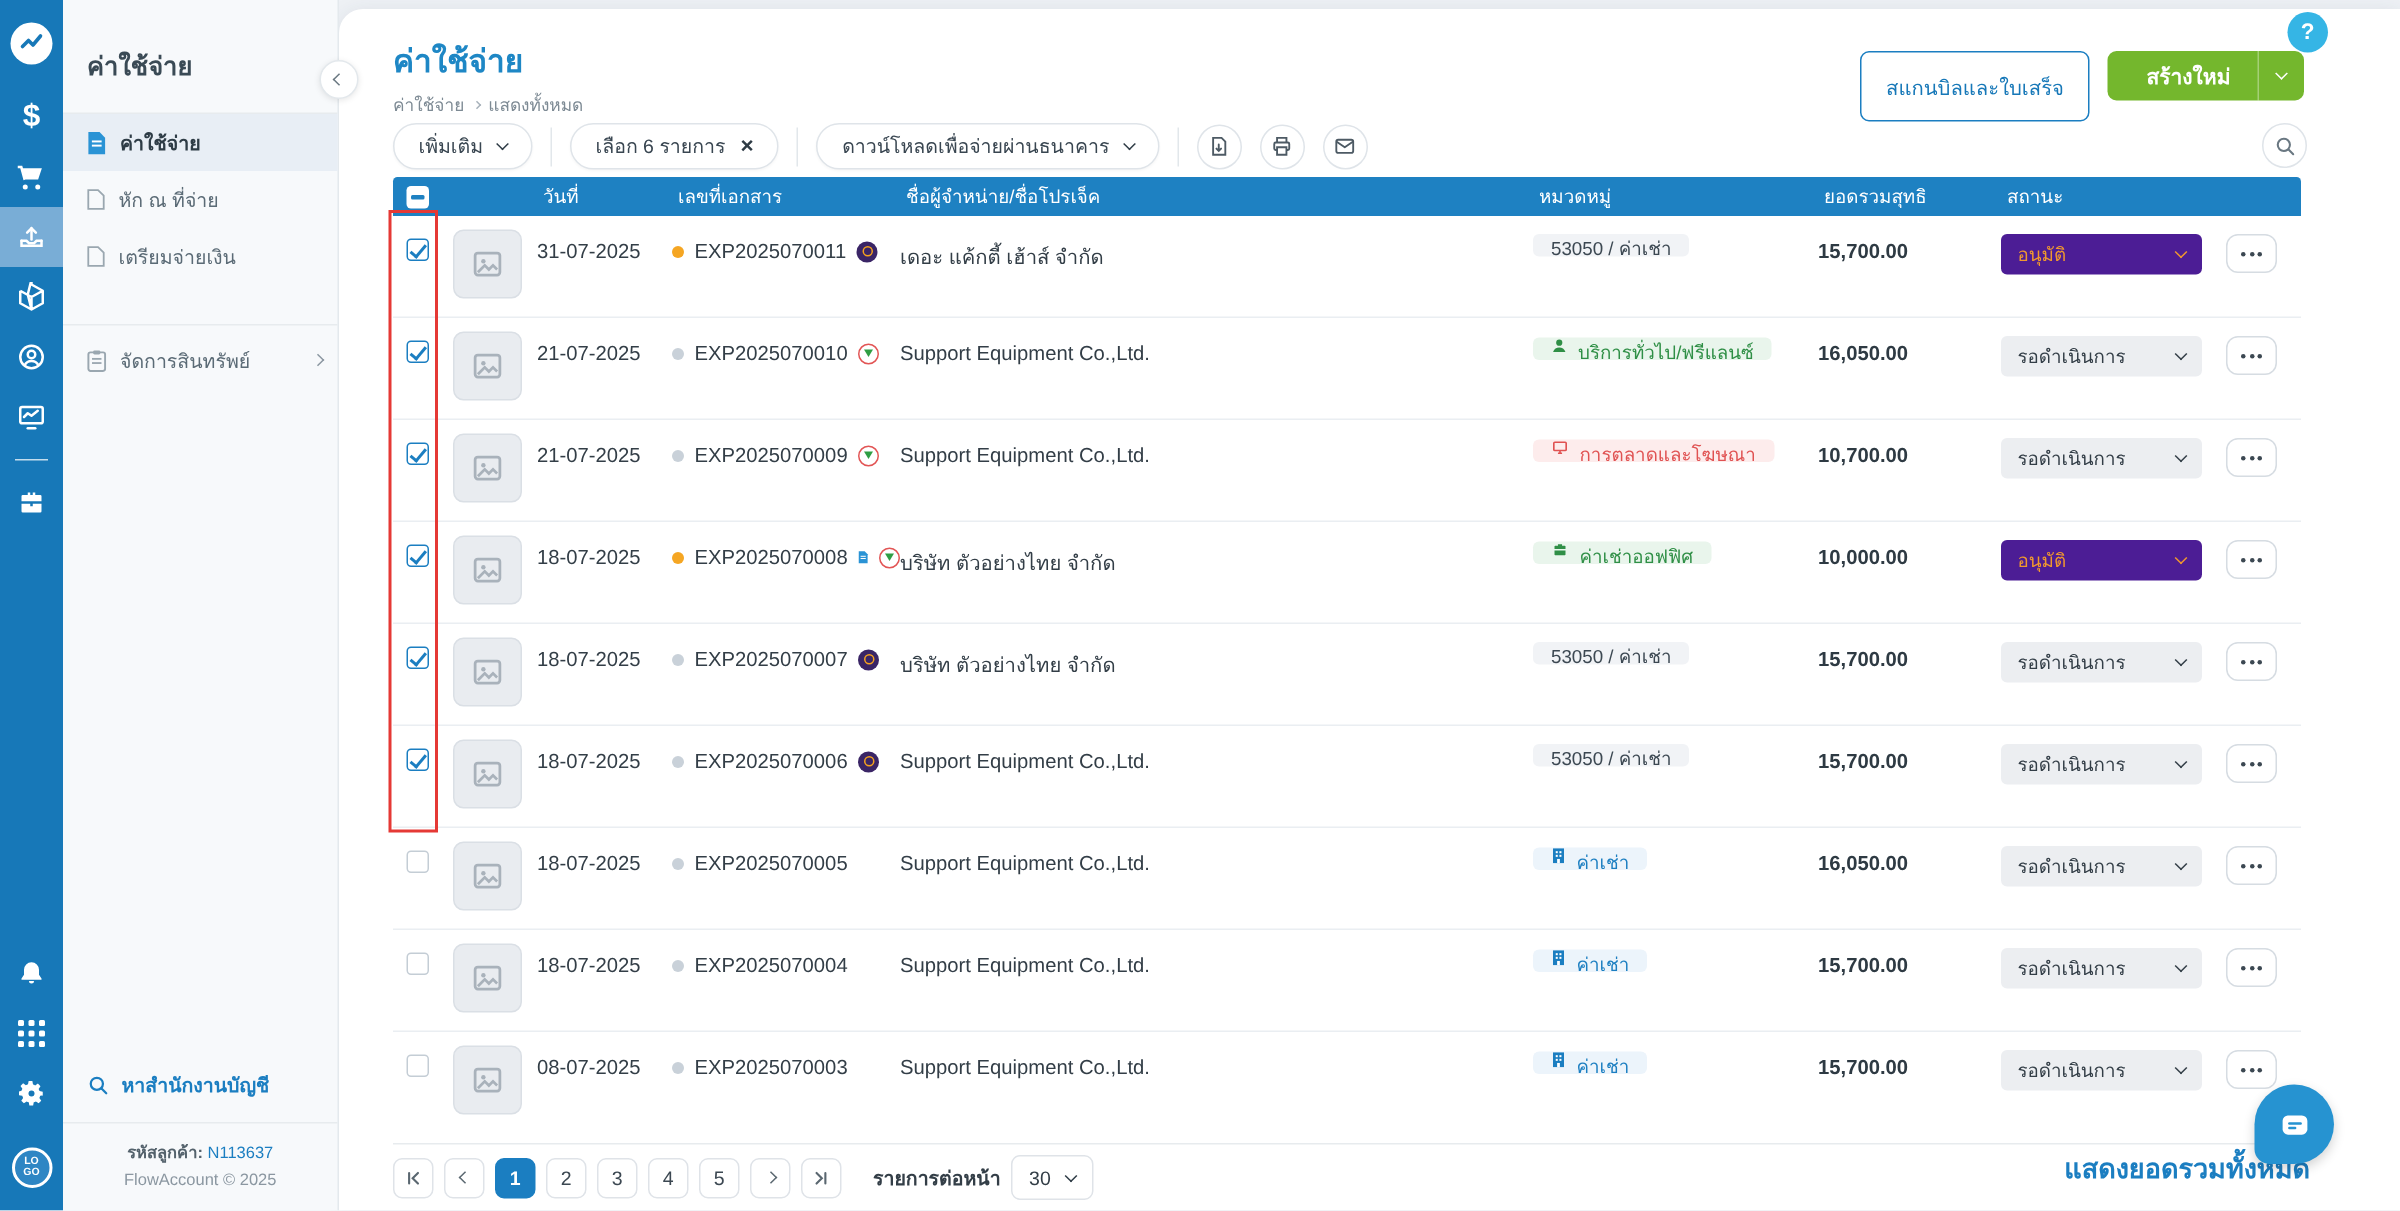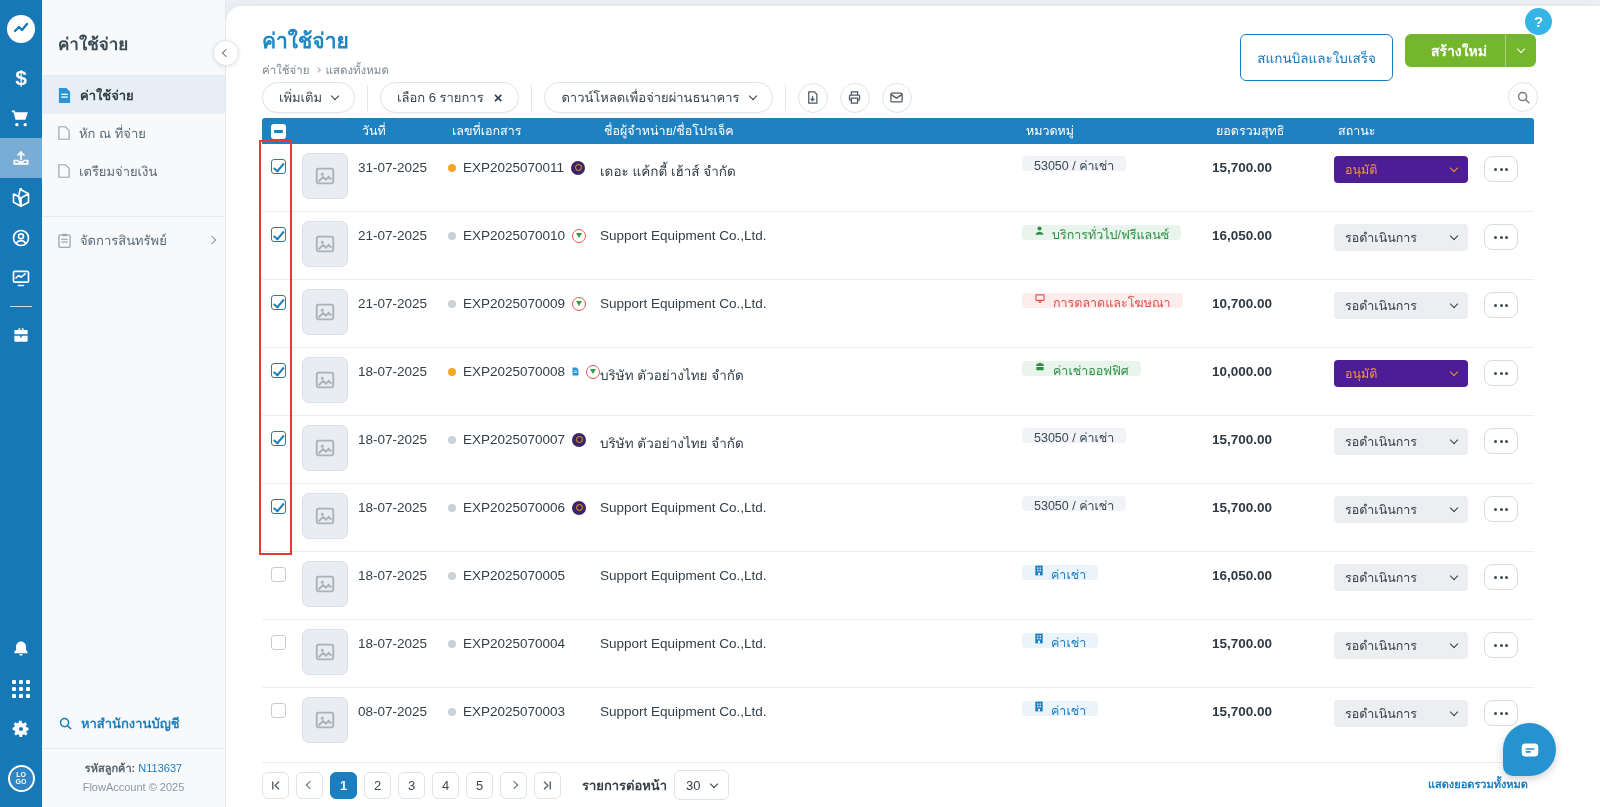--- a/index.html
+++ b/index.html
@@ -102,21 +102,21 @@
 
   
   .annotation { position:absolute; left:33px; top:134px; width:33px; height:415px; border:2.5px solid #e53935; z-index:15; pointer-events:none; }
 
   
   .pagebar { position:absolute; left:36px; right:66px; bottom:0; height:45px; border-top:1px solid #e7ebee; display:flex; align-items:center; gap:7px; }
   .pg { min-width:27px; height:27px; border:1px solid #dfe3e8; border-radius:6px; background:#fff; color:#3c4852; font-size:13px; display:flex; align-items:center; justify-content:center; cursor:pointer; }
   .pg.active { background:#1b7ec1; border-color:#1b7ec1; color:#fff; font-weight:bold; }
   .perpage-lbl { margin-left:14px; font-size:13px; color:#333e47; font-weight:bold; }
   .pselect { height:30px; border:1px solid #dfe3e8; border-radius:6px; background:#fff; padding:0 11px; display:flex; align-items:center; gap:10px; font-size:13px; color:#333e47; cursor:pointer; }
-  .totals-link { position:absolute; right:72px; bottom:14px; color:#1b7ec1; font-size:11px; font-weight:bold; cursor:pointer; }
+  .totals-link { position:absolute; right:60px; bottom:14px; color:#1b7ec1; font-size:18px; font-weight:bold; cursor:pointer; }
 
   .chat-fab { position:absolute; right:44px; bottom:31px; width:53px; height:53px; background:#2693d1; border-radius:50% 50% 50% 10px; display:flex; align-items:center; justify-content:center; box-shadow:0 3px 8px rgba(0,0,0,.18); cursor:pointer; z-index:50; }
   svg { display:block; }
 </style>
 </head>
 <body>
 
 <div class="viewport">
 
   <nav class="rail">

